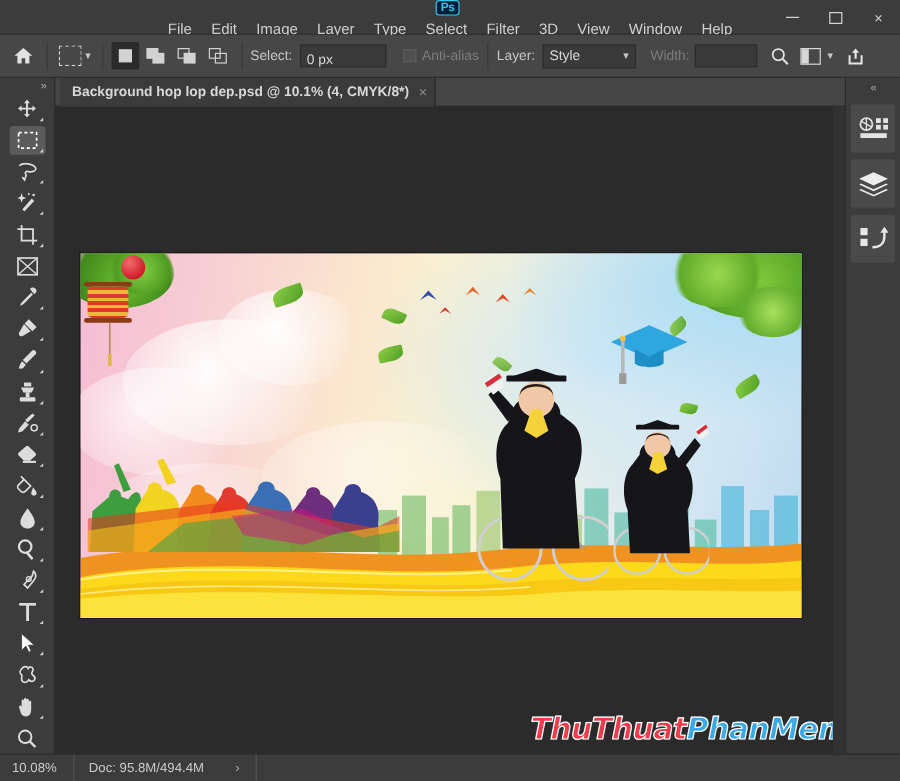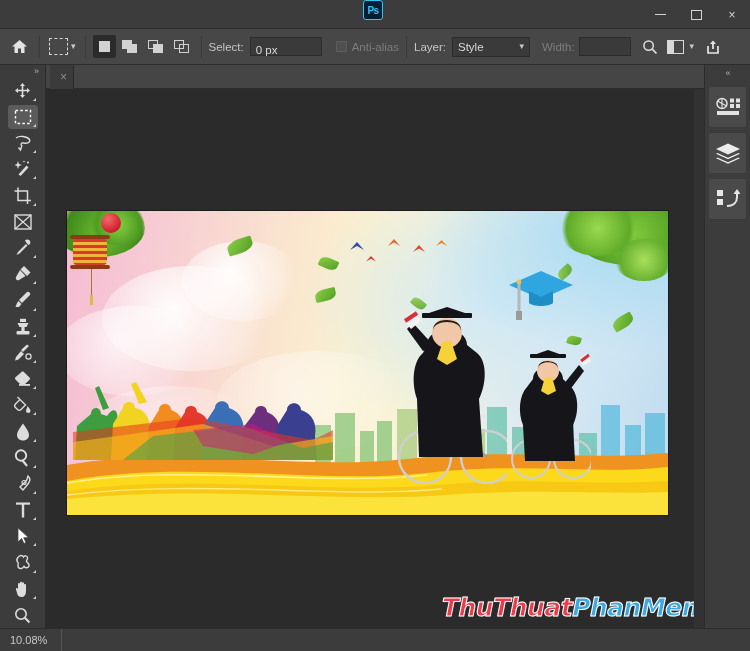--- a/index.html
+++ b/index.html
@@ -216,20 +216,33 @@
   .doc-arrow { color: #b0b0b0; font-size: 11px; }
   .status-rest { flex: 1; }
 </style>
 </head>
 <body>
 
 <div class="app">
 
   <div class="menubar">
     <div class="ps-logo">Ps</div>
+    <div class="menu-items">
+      <div class="menu-item">File</div>
+      <div class="menu-item">Edit</div>
+      <div class="menu-item">Image</div>
+      <div class="menu-item">Layer</div>
+      <div class="menu-item">Type</div>
+      <div class="menu-item">Select</div>
+      <div class="menu-item">Filter</div>
+      <div class="menu-item">3D</div>
+      <div class="menu-item">View</div>
+      <div class="menu-item">Window</div>
+      <div class="menu-item">Help</div>
+    </div>
     <div class="win-buttons">
       <div class="win-btn">
           <span class="wb-min"></span>
         </div>
       <div class="win-btn">
           <span class="wb-max"></span>
         </div>
       <div class="win-btn close">×</div>
     </div>
   </div>
@@ -320,20 +333,21 @@
       <svg width="16" height="16" viewBox="0 0 16 16">
         <path d="M3 7 V14 H13 V7" fill="none" stroke="#e6e6e6" stroke-width="1.7"></path>
         <path d="M8 1.5 L11 5 H5 Z" fill="#e6e6e6"></path>
         <rect x="7.1" y="4" width="1.8" height="6" fill="#e6e6e6"></rect>
       </svg>
     </div>
   </div>
 
   <div class="tabbar">
     <div class="doc-tab">
+      <span class="doc-tab-title">Background hop lop dep.psd @ 10.1% (4, CMYK/8*)</span>
       <span class="doc-tab-close">×</span>
     </div>
   </div>
 
   <div class="toolbar">
     <div class="tb-expand">»</div>
 
     <div class="tool">
       <svg width="17" height="17" viewBox="0 0 17 17">
           <path d="M8.5 1 L11 4 H9.3 V7.7 H13 V6 L16 8.5 L13 11 V9.3 H9.3 V13 H11 L8.5 16 L6 13 H7.7 V9.3 H4 V11 L1 8.5 L4 6 V7.7 H7.7 V4 H6 Z" fill="#dcdcdc"></path>
@@ -679,16 +693,20 @@
       </svg>
     </div>
 
     <div class="watermark">
       <span class="wm-red">ThuThuat</span><span class="wm-blue">PhanMem</span>
     </div>
   </div>
 
   <div class="statusbar">
     <div class="zoom-field">10.08%</div>
+    <div class="doc-info">
+      <span>Doc: 95.8M/494.4M</span>
+      <span class="doc-arrow">›</span>
+    </div>
     <div class="status-rest"></div>
   </div>
 
 </div>
 
 </body></html>

